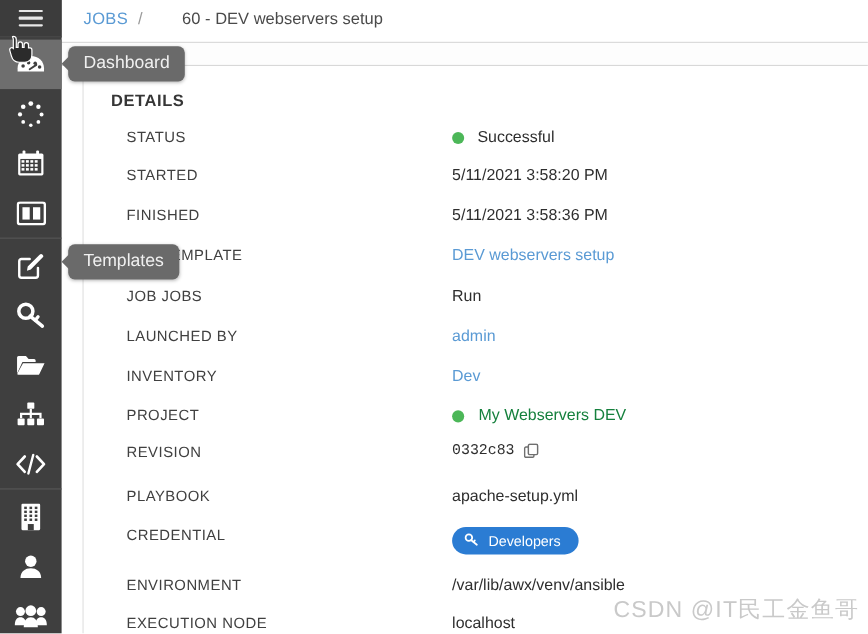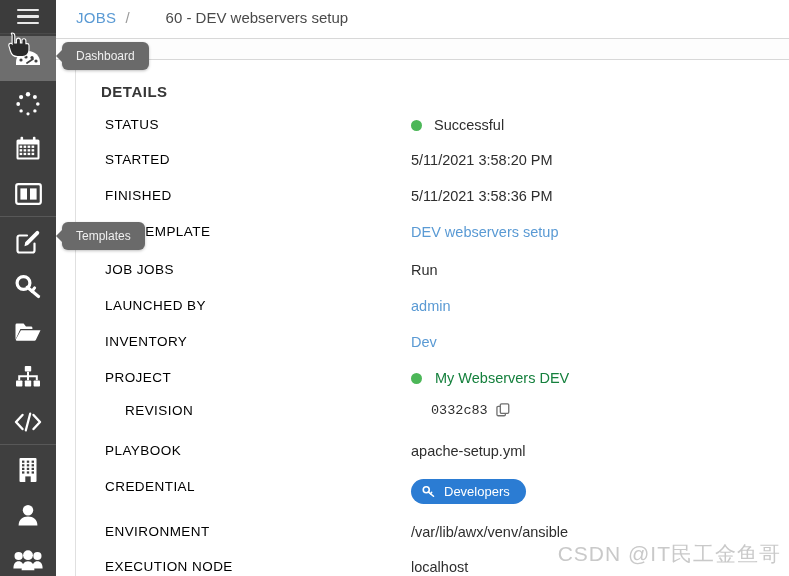--- a/index.html
+++ b/index.html
@@ -52,21 +52,21 @@
     background: #585858;
     margin: 0;
   }
   .sb-group-top { padding-top: 2px; }
 
   
   .tooltip {
     position: absolute;
     background: #6a6a6a;
     color: #f0f0f0;
-    font-size: 12px;
+    font-size: 16px;
     border-radius: 6px;
     padding: 7px 14px;
     white-space: nowrap;
     z-index: 40;
     box-shadow: 0 1px 3px rgba(0,0,0,0.25);
   }
   .tooltip::before {
     content: "";
     position: absolute;
     left: -6px;
@@ -158,23 +158,23 @@
 
   .det-row {
     position: absolute;
     left: 0;
     width: 733px;
     height: 22px;
     z-index: 8;
   }
   .det-label {
     position: absolute;
-    left: 105px;
+    left: 115px;
     font-size: 13.5px;
-    color: #000000;
+    color: #404040;
     letter-spacing: 0.45px;
     white-space: nowrap;
   }
   .det-value {
     position: absolute;
     left: 411px;
     font-size: 14.5px;
     color: #2e2e2e;
     white-space: nowrap;
     display: flex;
@@ -200,21 +200,20 @@
   }
 
   .copy-icon {
     margin-left: 8px;
     display: inline-flex;
     align-items: center;
   }
 
   .cred-badge {
     display: inline-flex;
-    align-items: center;
     background: #2b7cd3;
     color: #ffffff;
     border-radius: 13px;
     padding: 5px 16px 5px 11px;
     font-size: 13px;
   }
   .cred-badge .key-ico { margin-right: 9px; display: inline-flex; }
 
   
   #watermark {
@@ -468,21 +467,21 @@
       <div class="det-label">INVENTORY</div>
       <div class="det-value link">Dev</div>
     </div>
     <div class="det-row" style="top: 370px;">
       <div class="det-label">PROJECT</div>
       <div class="det-value">
         <span class="project-dot" style="background: rgb(76, 183, 88);"></span>
         <span style="color: #15803d;">My Webservers DEV</span>
       </div>
     </div>
-    <div class="det-row" style="top: 403px; margin-left: 20px;">
+    <div class="det-row" style="top: 403px;">
       <div class="det-label">REVISION</div>
       <div class="det-value">
         <span class="mono" style="font-family: &quot;Liberation Mono&quot;, monospace; font-size: 13.5px;">0332c83</span>
         <span class="copy-icon">
           <svg width="15" height="15" viewBox="0 0 16 16">
             <rect x="1" y="3.6" width="9" height="10" rx="1.3" fill="none" stroke="#6f6f6f" stroke-width="1.4"></rect>
             <rect x="4.6" y="1" width="9" height="10" rx="1.3" fill="#ffffff" stroke="#6f6f6f" stroke-width="1.4"></rect>
           </svg>
         </span>
       </div>

